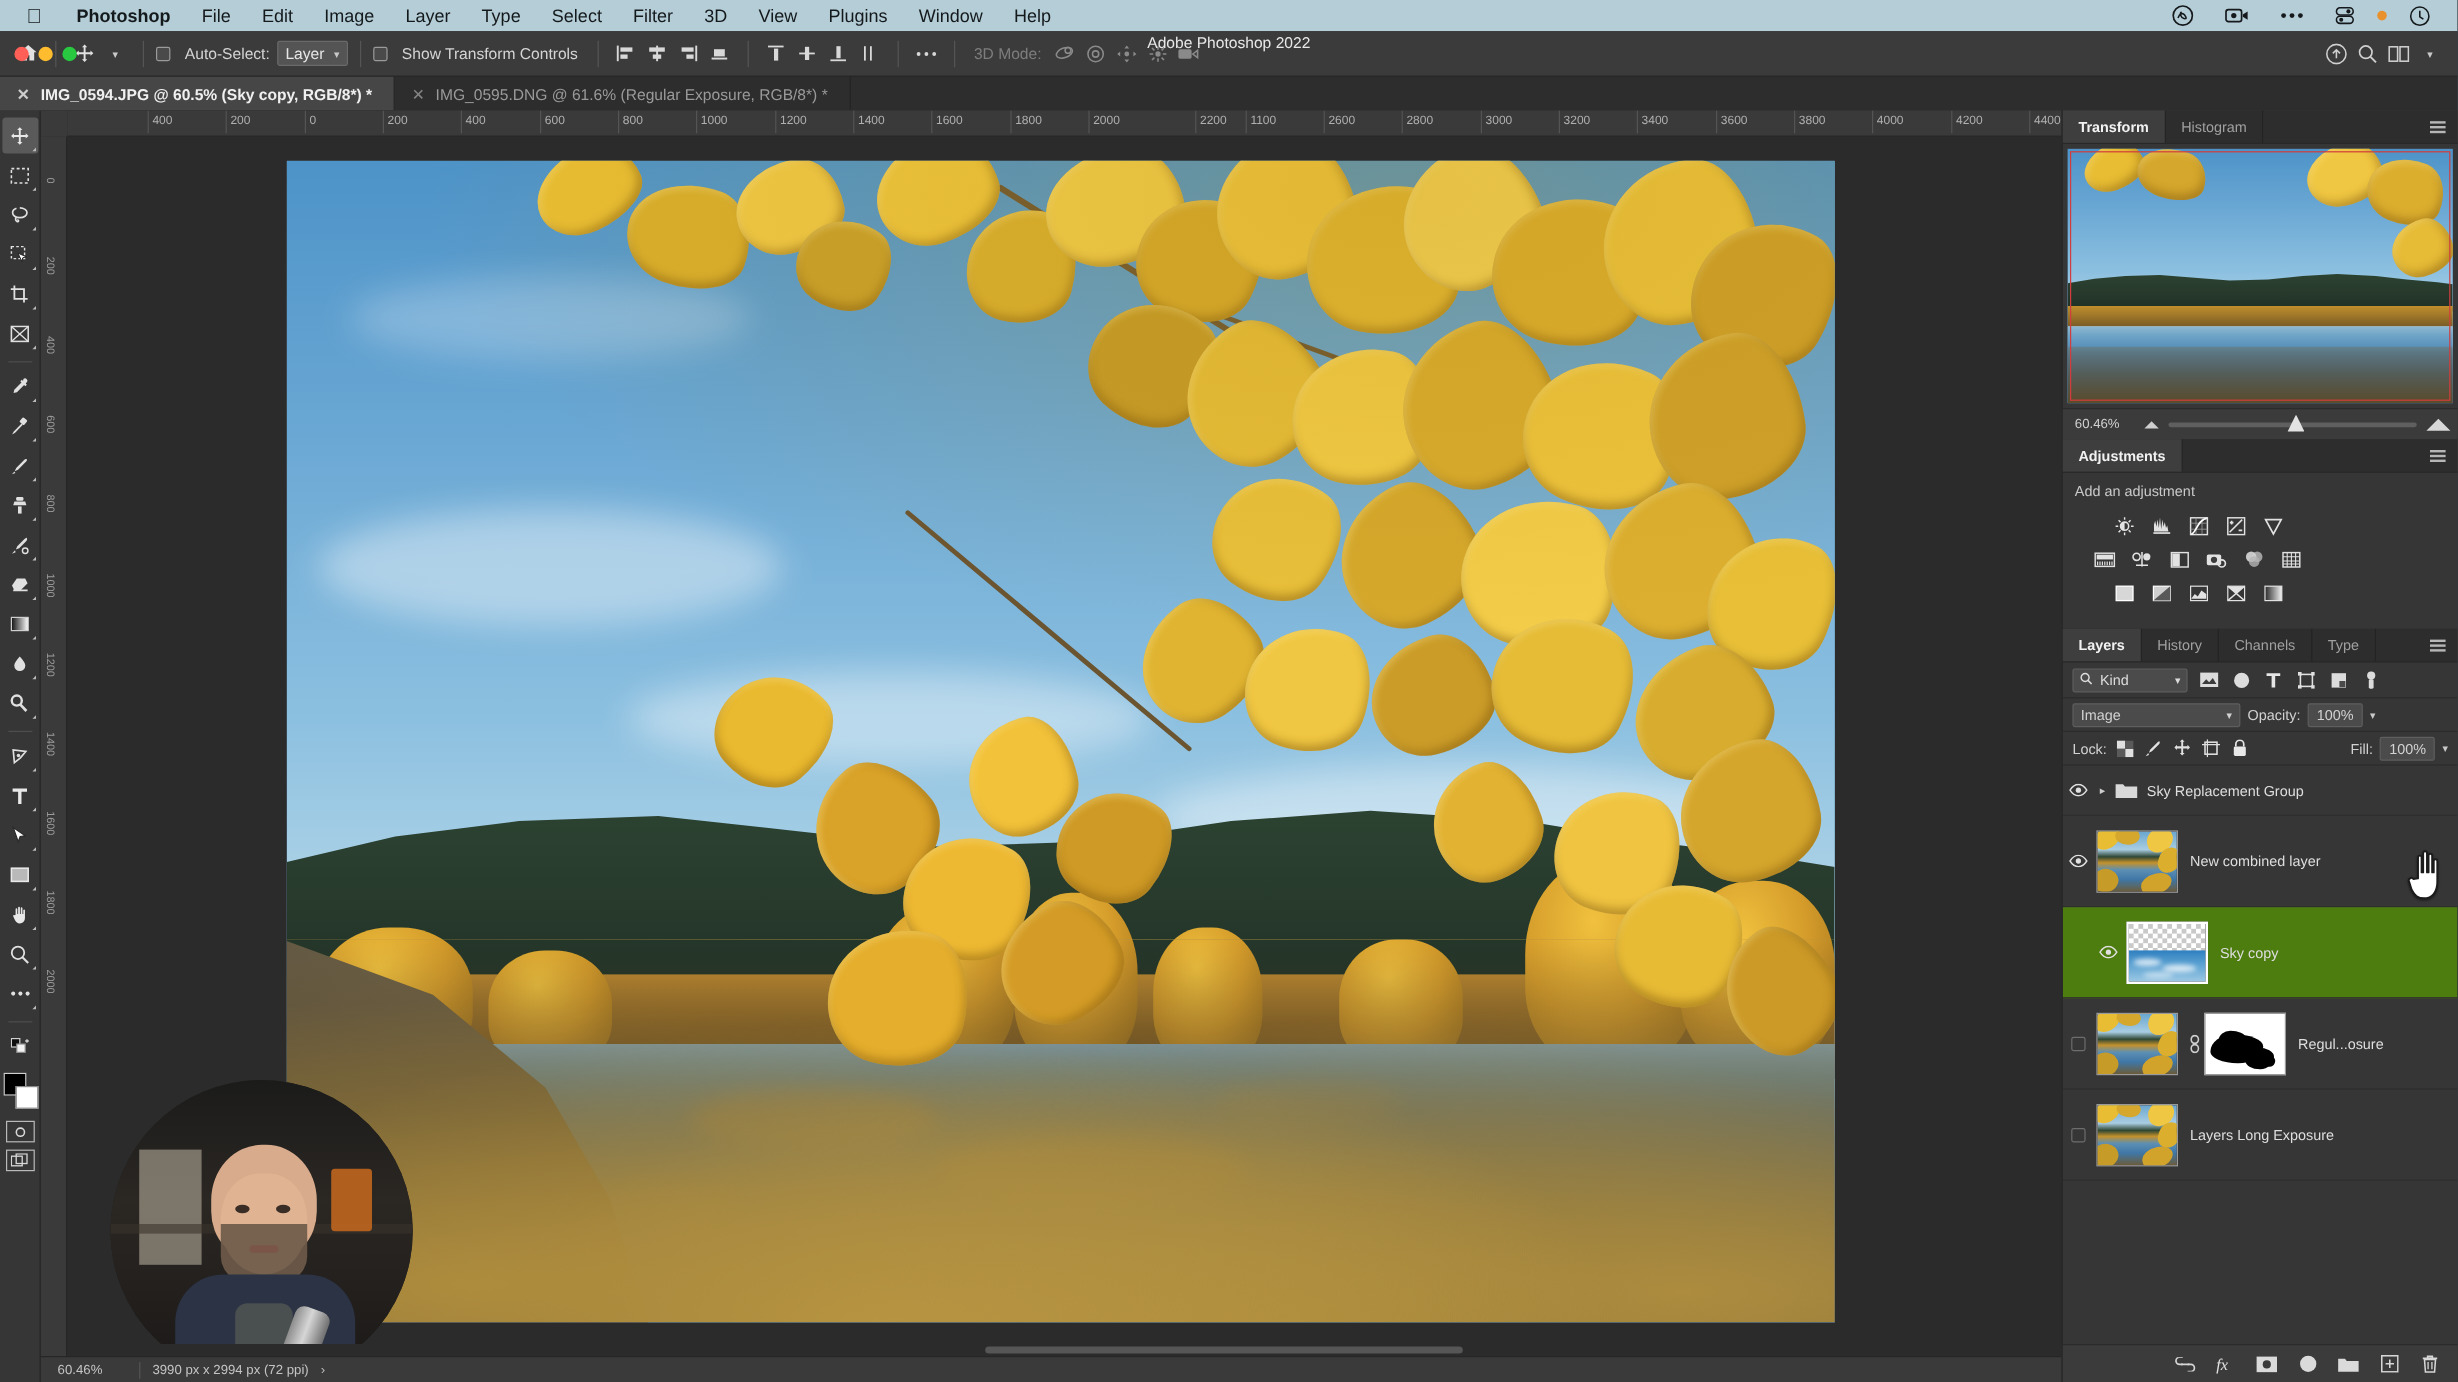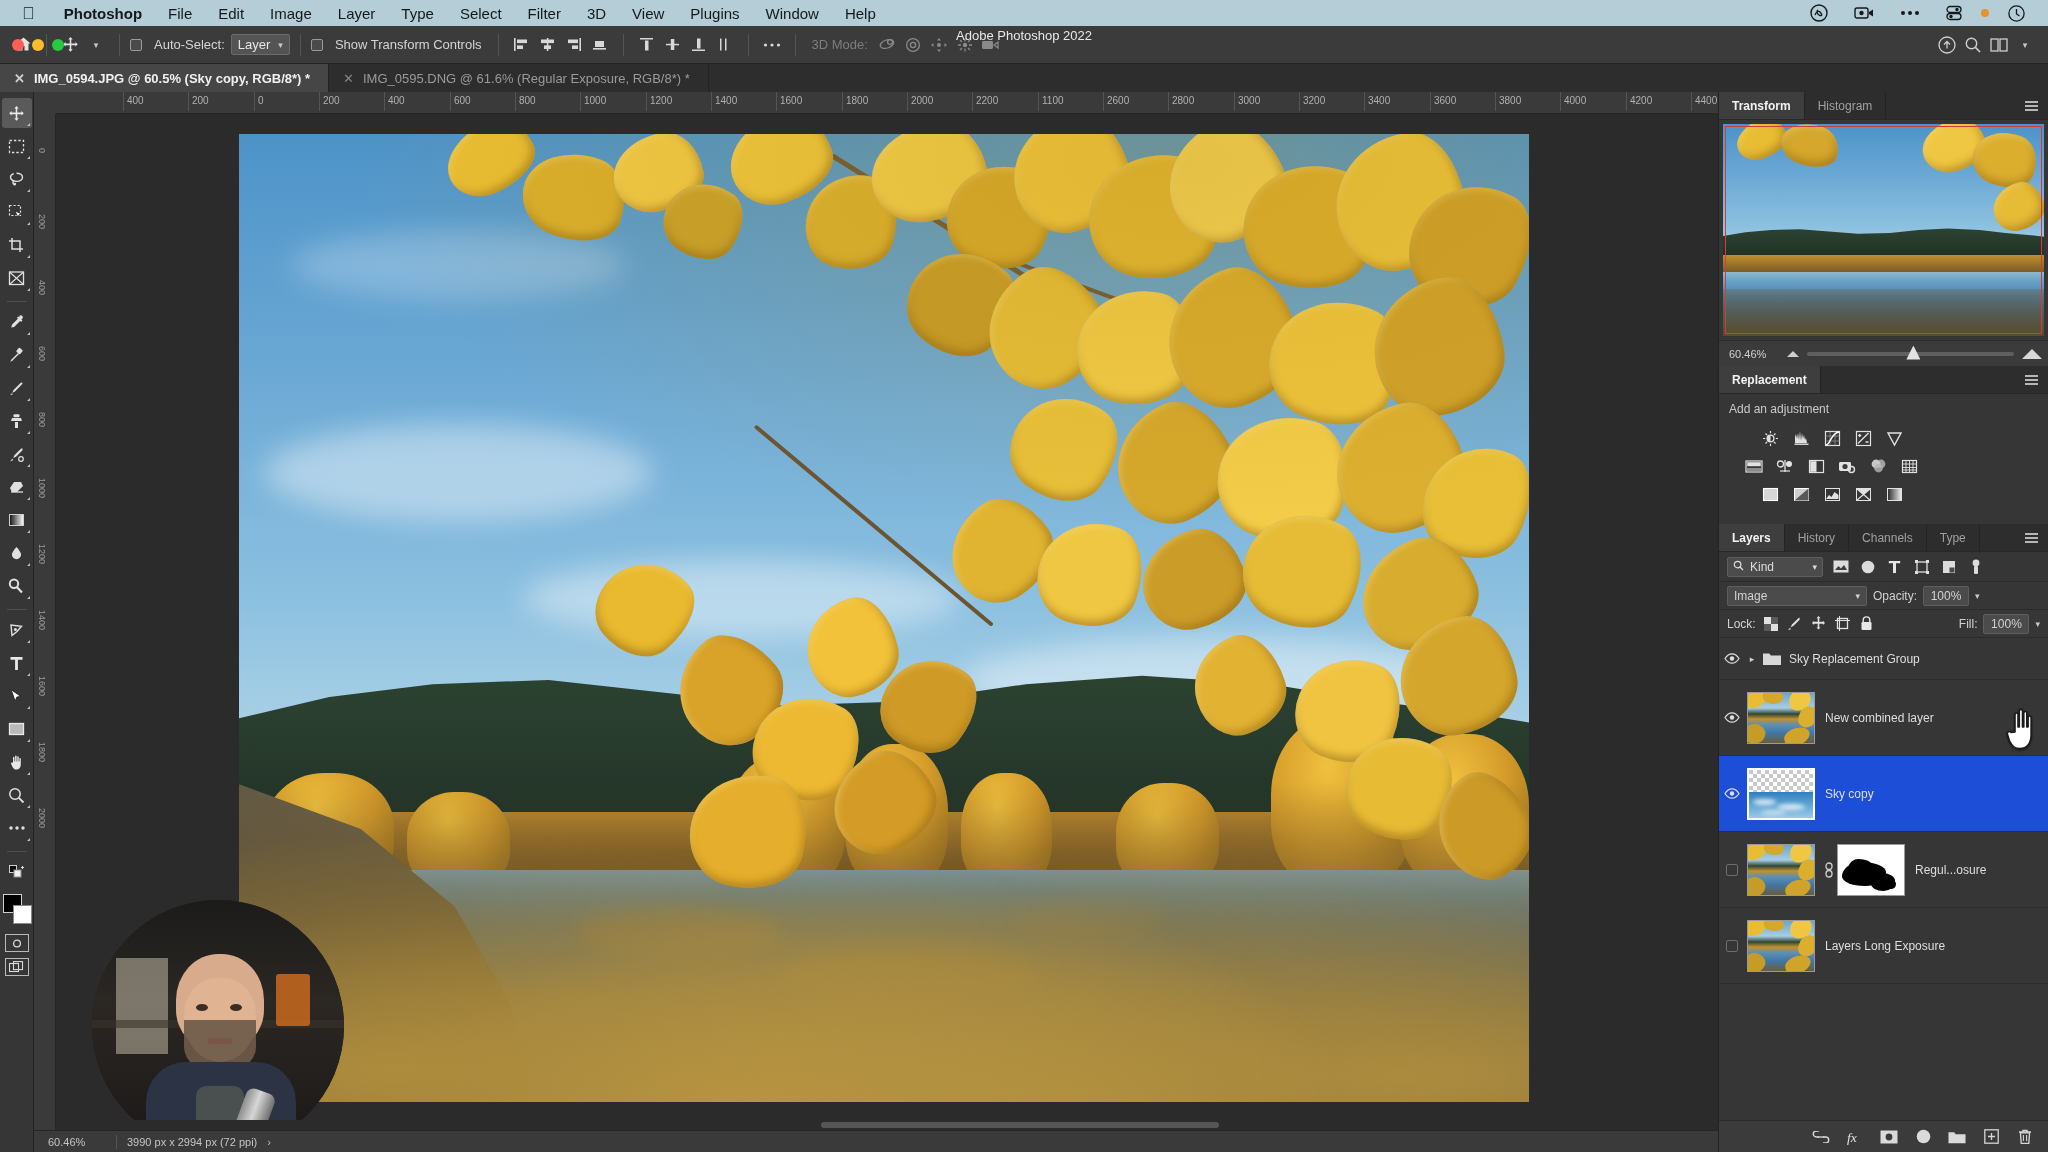--- a/index.html
+++ b/index.html
@@ -298,21 +298,21 @@
   .chev-sm { font-size: 9px; color: #c9c9c9; }
   .lock-ic { width: 18px; height: 18px; display:flex; align-items:center; justify-content:center; color: #dcdcdc; }
 
   .layer-list { flex: 1; overflow: hidden; }
   .layer-row {
     display: flex; align-items: center; height: 42px;
     border-bottom: 1px solid #2e2e2e; padding-right: 8px;
     position: relative; font-size: 12px; color: #dedede;
   }
   .layer-row.tall { height: 76px; }
-  .layer-row.selected { background: #1d4ed8; }
+  .layer-row.selected { background: #4d7c0f; padding-left: 25px; }
   .eye-cell { width: 26px; display: flex; align-items: center; justify-content: center; }
   .eye-off { width: 12px; height: 12px; border: 1px solid #6d6d6d; border-radius: 2px; }
   .disc { width: 14px; text-align: center; font-size: 9px; color: #cfcfcf; }
   .folder-ic { width: 26px; display: flex; align-items: center; justify-content: center; }
   .thumb-img {
     width: 68px; height: 52px; margin: 0 6px 0 2px;
     border: 1px solid #9a9a9a; overflow: hidden; position: relative;
     background: #3a3a3a; flex: none;
   }
   .thumb-photo {
@@ -745,21 +745,21 @@
       <span class="rtick" style="left:267px">200</span>
       <span class="rtick" style="left:332px">400</span>
       <span class="rtick" style="left:398px">600</span>
       <span class="rtick" style="left:463px">800</span>
       <span class="rtick" style="left:528px">1000</span>
       <span class="rtick" style="left:594px">1200</span>
       <span class="rtick" style="left:659px">1400</span>
       <span class="rtick" style="left:724px">1600</span>
       <span class="rtick" style="left:790px">1800</span>
       <span class="rtick" style="left:855px">2000</span>
-      <span class="rtick" style="left:920px">2200</span>
+      <span class="rtick" style="left:944px">2200</span>
       <span class="rtick" style="left:986px">1100</span>
       <span class="rtick" style="left:1051px">2600</span>
       <span class="rtick" style="left:1116px">2800</span>
       <span class="rtick" style="left:1182px">3000</span>
       <span class="rtick" style="left:1247px">3200</span>
       <span class="rtick" style="left:1312px">3400</span>
       <span class="rtick" style="left:1378px">3600</span>
       <span class="rtick" style="left:1443px">3800</span>
       <span class="rtick" style="left:1508px">4000</span>
       <span class="rtick" style="left:1574px">4200</span>
@@ -923,21 +923,21 @@
         <div class="mt-small"></div>
         <div class="nav-slider">
           <div class="knob"></div>
         </div>
         <div class="mt-big"></div>
       </div>
     </div>
 
     <div class="panel">
       <div class="panel-tabs">
-        <div class="ptab active">Replacement</div>
+        <div class="ptab active">Adjustments</div>
         <div class="ptabs-fill"></div>
         <div class="hamburger">
             <i></i>
             <i></i>
             <i></i>
           </div>
       </div>
       <div class="adj-body">
         <div class="adj-title">Add an adjustment</div>
         <div class="adj-row">

